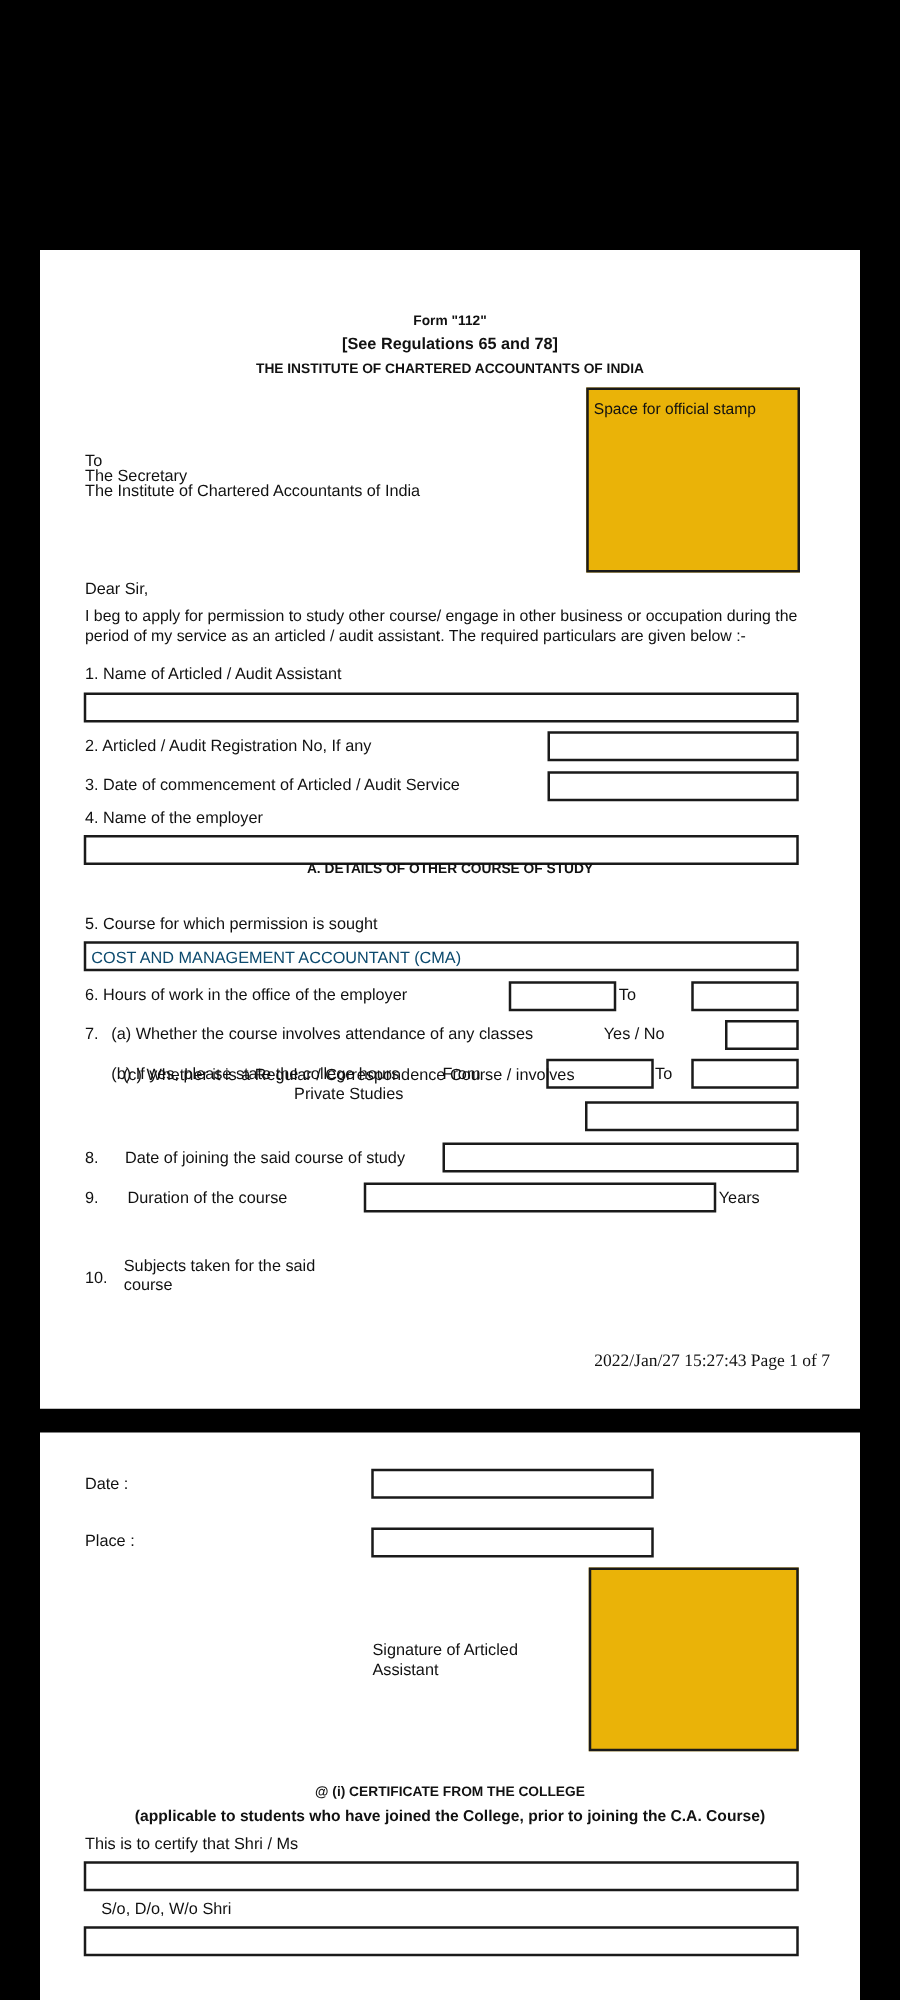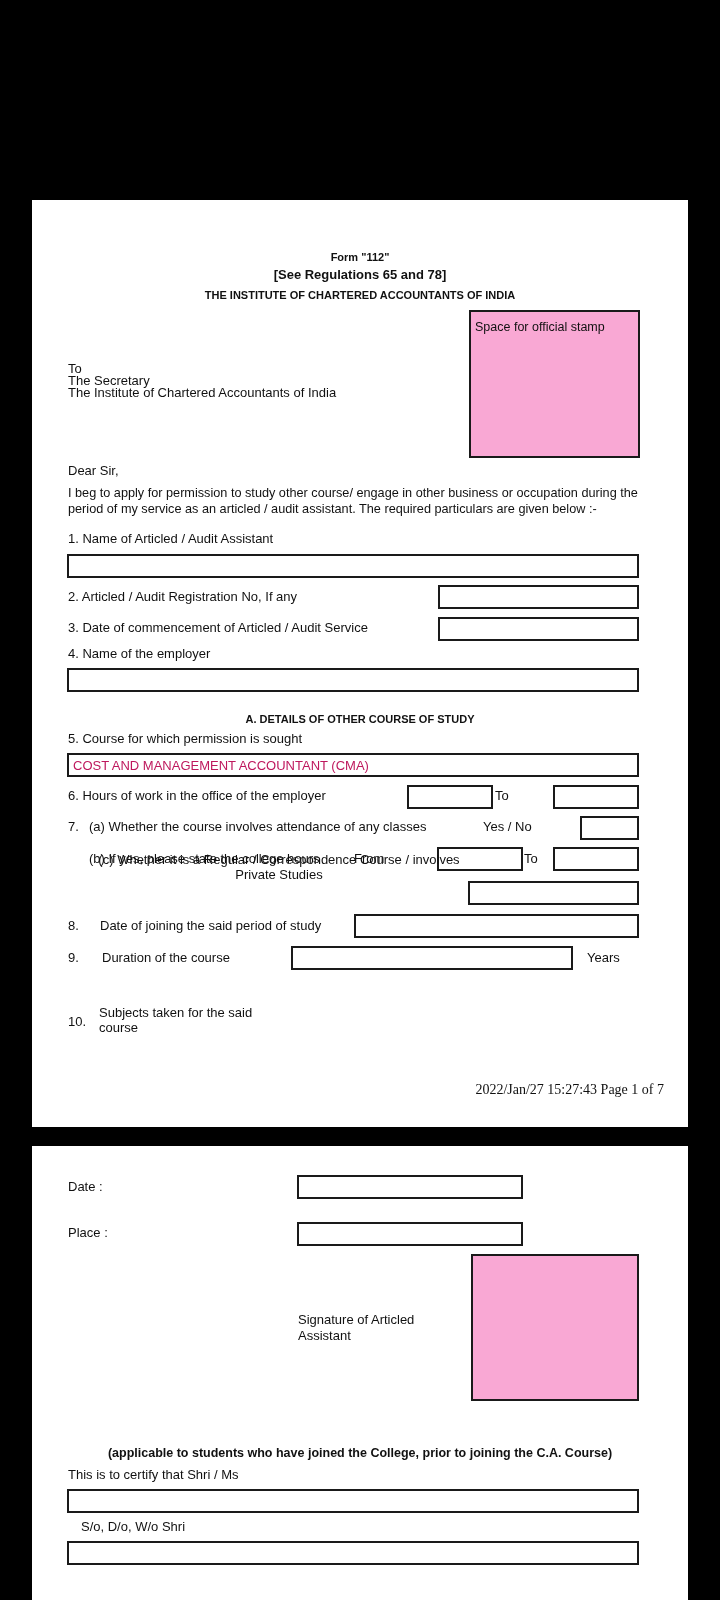--- a/index.html
+++ b/index.html
@@ -4,23 +4,23 @@
 <style>
   html, body { margin:0; padding:0; }
   body { width:720px; height:1600px; background:#000; position:relative; overflow:hidden;
          font-family:"Liberation Sans", sans-serif; color:#111; }
   .page { position:absolute; left:32px; width:656px; background:#fff; }
   #page1 { top:200px; height:927px; }
   #page2 { top:1146px; height:454px; }
   .t { position:absolute; font-size:13px; line-height:15px; white-space:nowrap; }
   .wrap { white-space:normal; }
   .b { font-weight:bold; }
-  .box { position:absolute; border:2px solid #1a1a1a; box-sizing:border-box; background:#f9a8d4; }
+  .box { position:absolute; border:2px solid #1a1a1a; box-sizing:border-box; background:#eab308; }
   .field { position:absolute; border:2px solid #1a1a1a; box-sizing:border-box; background:#fff;
-           font-family:"Liberation Sans", sans-serif; font-size:13px; padding:0 4px; outline:none; color:#be185d; }
+           font-family:"Liberation Sans", sans-serif; font-size:13px; padding:0 4px; outline:none; color:#0c4a6e; }
   .center { left:0; right:0; text-align:center; }
   .footer { font-family:"Liberation Serif", serif; font-size:14px; }
 </style>
 </head>
 <body>
 
 <div class="page" id="page1">
   <div class="t b center" style="top:50px;font-size:11px;">Form "112"</div>
   <div class="t b center" style="top:67px;font-size:13px;font-style:normal;">[See Regulations 65 and 78]</div>
   <div class="t b center" style="top:88px;font-size:11px;">THE INSTITUTE OF CHARTERED ACCOUNTANTS OF INDIA</div>
@@ -41,21 +41,21 @@
 
   <div class="t" style="left:36px;top:389px;">2. Articled / Audit Registration No, If any</div>
   <input class="field" style="left: 406px; top: 385px; width: 201px; height: 24px;" value="">
 
   <div class="t" style="left:36px;top:420px;">3. Date of commencement of Articled / Audit Service</div>
   <input class="field" style="left: 406px; top: 417px; width: 201px; height: 24px;" value="">
 
   <div class="t" style="left:36px;top:446px;">4. Name of the employer</div>
   <input class="field" style="left: 35px; top: 468px; width: 572px; height: 24px;" value="">
 
-  <div class="t b center" style="top:512px;font-size:11px;">A. DETAILS OF OTHER COURSE OF STUDY</div>
+  <div class="t b center" style="top:488px;font-size:11px;">A. DETAILS OF OTHER COURSE OF STUDY</div>
 
   <div class="t" style="left:36px;top:531px;">5. Course for which permission is sought</div>
   <input class="field" style="left: 35px; top: 553px; width: 572px; height: 24px;" value="COST AND MANAGEMENT ACCOUNTANT (CMA)">
 
   <div class="t" style="left:36px;top:588px;">6. Hours of work in the office of the employer</div>
   <input class="field" style="left: 375px; top: 585px; width: 86px; height: 24px;" value="">
   <div class="t" style="left:463px;top:588px;">To</div>
   <input class="field" style="left: 521px; top: 585px; width: 86px; height: 24px;" value="">
 
   <div class="t" style="left:36px;top:619px;">7.</div>
@@ -66,44 +66,45 @@
   <div class="t" style="left:57px;top:651px;">(b) If yes, please state the college hours</div>
   <div class="t" style="left:322px;top:651px;">From</div>
   <input class="field" style="left: 405px; top: 647px; width: 86px; height: 24px;" value="">
   <div class="t" style="left:492px;top:651px;">To</div>
   <input class="field" style="left: 521px; top: 647px; width: 86px; height: 24px;" value="">
 
   <div class="t wrap" style="left:57px;top:652px;width:380px;line-height:15px;text-align:center;">(c) Whether it is a Regular / Correspondence Course / involves Private Studies</div>
   <input class="field" style="left: 436px; top: 681px; width: 171px; height: 24px;" value="">
 
   <div class="t" style="left:36px;top:718px;">8.</div>
-  <div class="t" style="left:68px;top:718px;">Date of joining the said period of study</div>
+  <div class="t" style="left:68px;top:718px;">Date of joining the said course of study</div>
   <input class="field" style="left: 322px; top: 714px; width: 285px; height: 24px;" value="">
 
   <div class="t" style="left:36px;top:750px;">9.</div>
   <div class="t" style="left:70px;top:750px;">Duration of the course</div>
   <input class="field" style="left: 259px; top: 746px; width: 282px; height: 24px;" value="">
-  <div class="t" style="left:543px;top:750px;margin-left:12px;">Years</div>
+  <div class="t" style="left:543px;top:750px;">Years</div>
 
   <div class="t" style="left:36px;top:814px;">10.</div>
   <div class="t wrap" style="left:67px;top:805px;width:165px;line-height:15px;">Subjects taken for the said course</div>
 
   <div class="t footer" style="right:24px;top:882px;">2022/Jan/27 15:27:43 Page 1 of 7</div>
 </div>
 
 <div class="page" id="page2">
   <div class="t" style="left:36px;top:33px;">Date :</div>
   <input class="field" style="left: 265px; top: 29px; width: 226px; height: 24px;" value="">
 
   <div class="t" style="left:36px;top:79px;">Place :</div>
   <input class="field" style="left: 265px; top: 76px; width: 226px; height: 24px;" value="">
 
   <div class="t wrap" style="left:266px;top:166px;width:150px;line-height:16px;">Signature of Articled Assistant</div>
   <div class="box" style="left:439px;top:108px;width:168px;height:147px;"></div>
 
+  <div class="t b center" style="top:281px;font-size:11px;">@ (i) CERTIFICATE FROM THE COLLEGE</div>
   <div class="t b center" style="top:300px;font-size:12.5px;">(applicable to students who have joined the College, prior to joining the C.A. Course)</div>
 
   <div class="t" style="left:36px;top:321px;">This is to certify that Shri / Ms</div>
   <input class="field" style="left: 35px; top: 343px; width: 572px; height: 24px;" value="">
 
   <div class="t" style="left:36px;top:373px;margin-left:13px;">S/o, D/o, W/o Shri</div>
   <input class="field" style="left: 35px; top: 395px; width: 572px; height: 24px;" value="">
 </div>
 
 </body></html>

